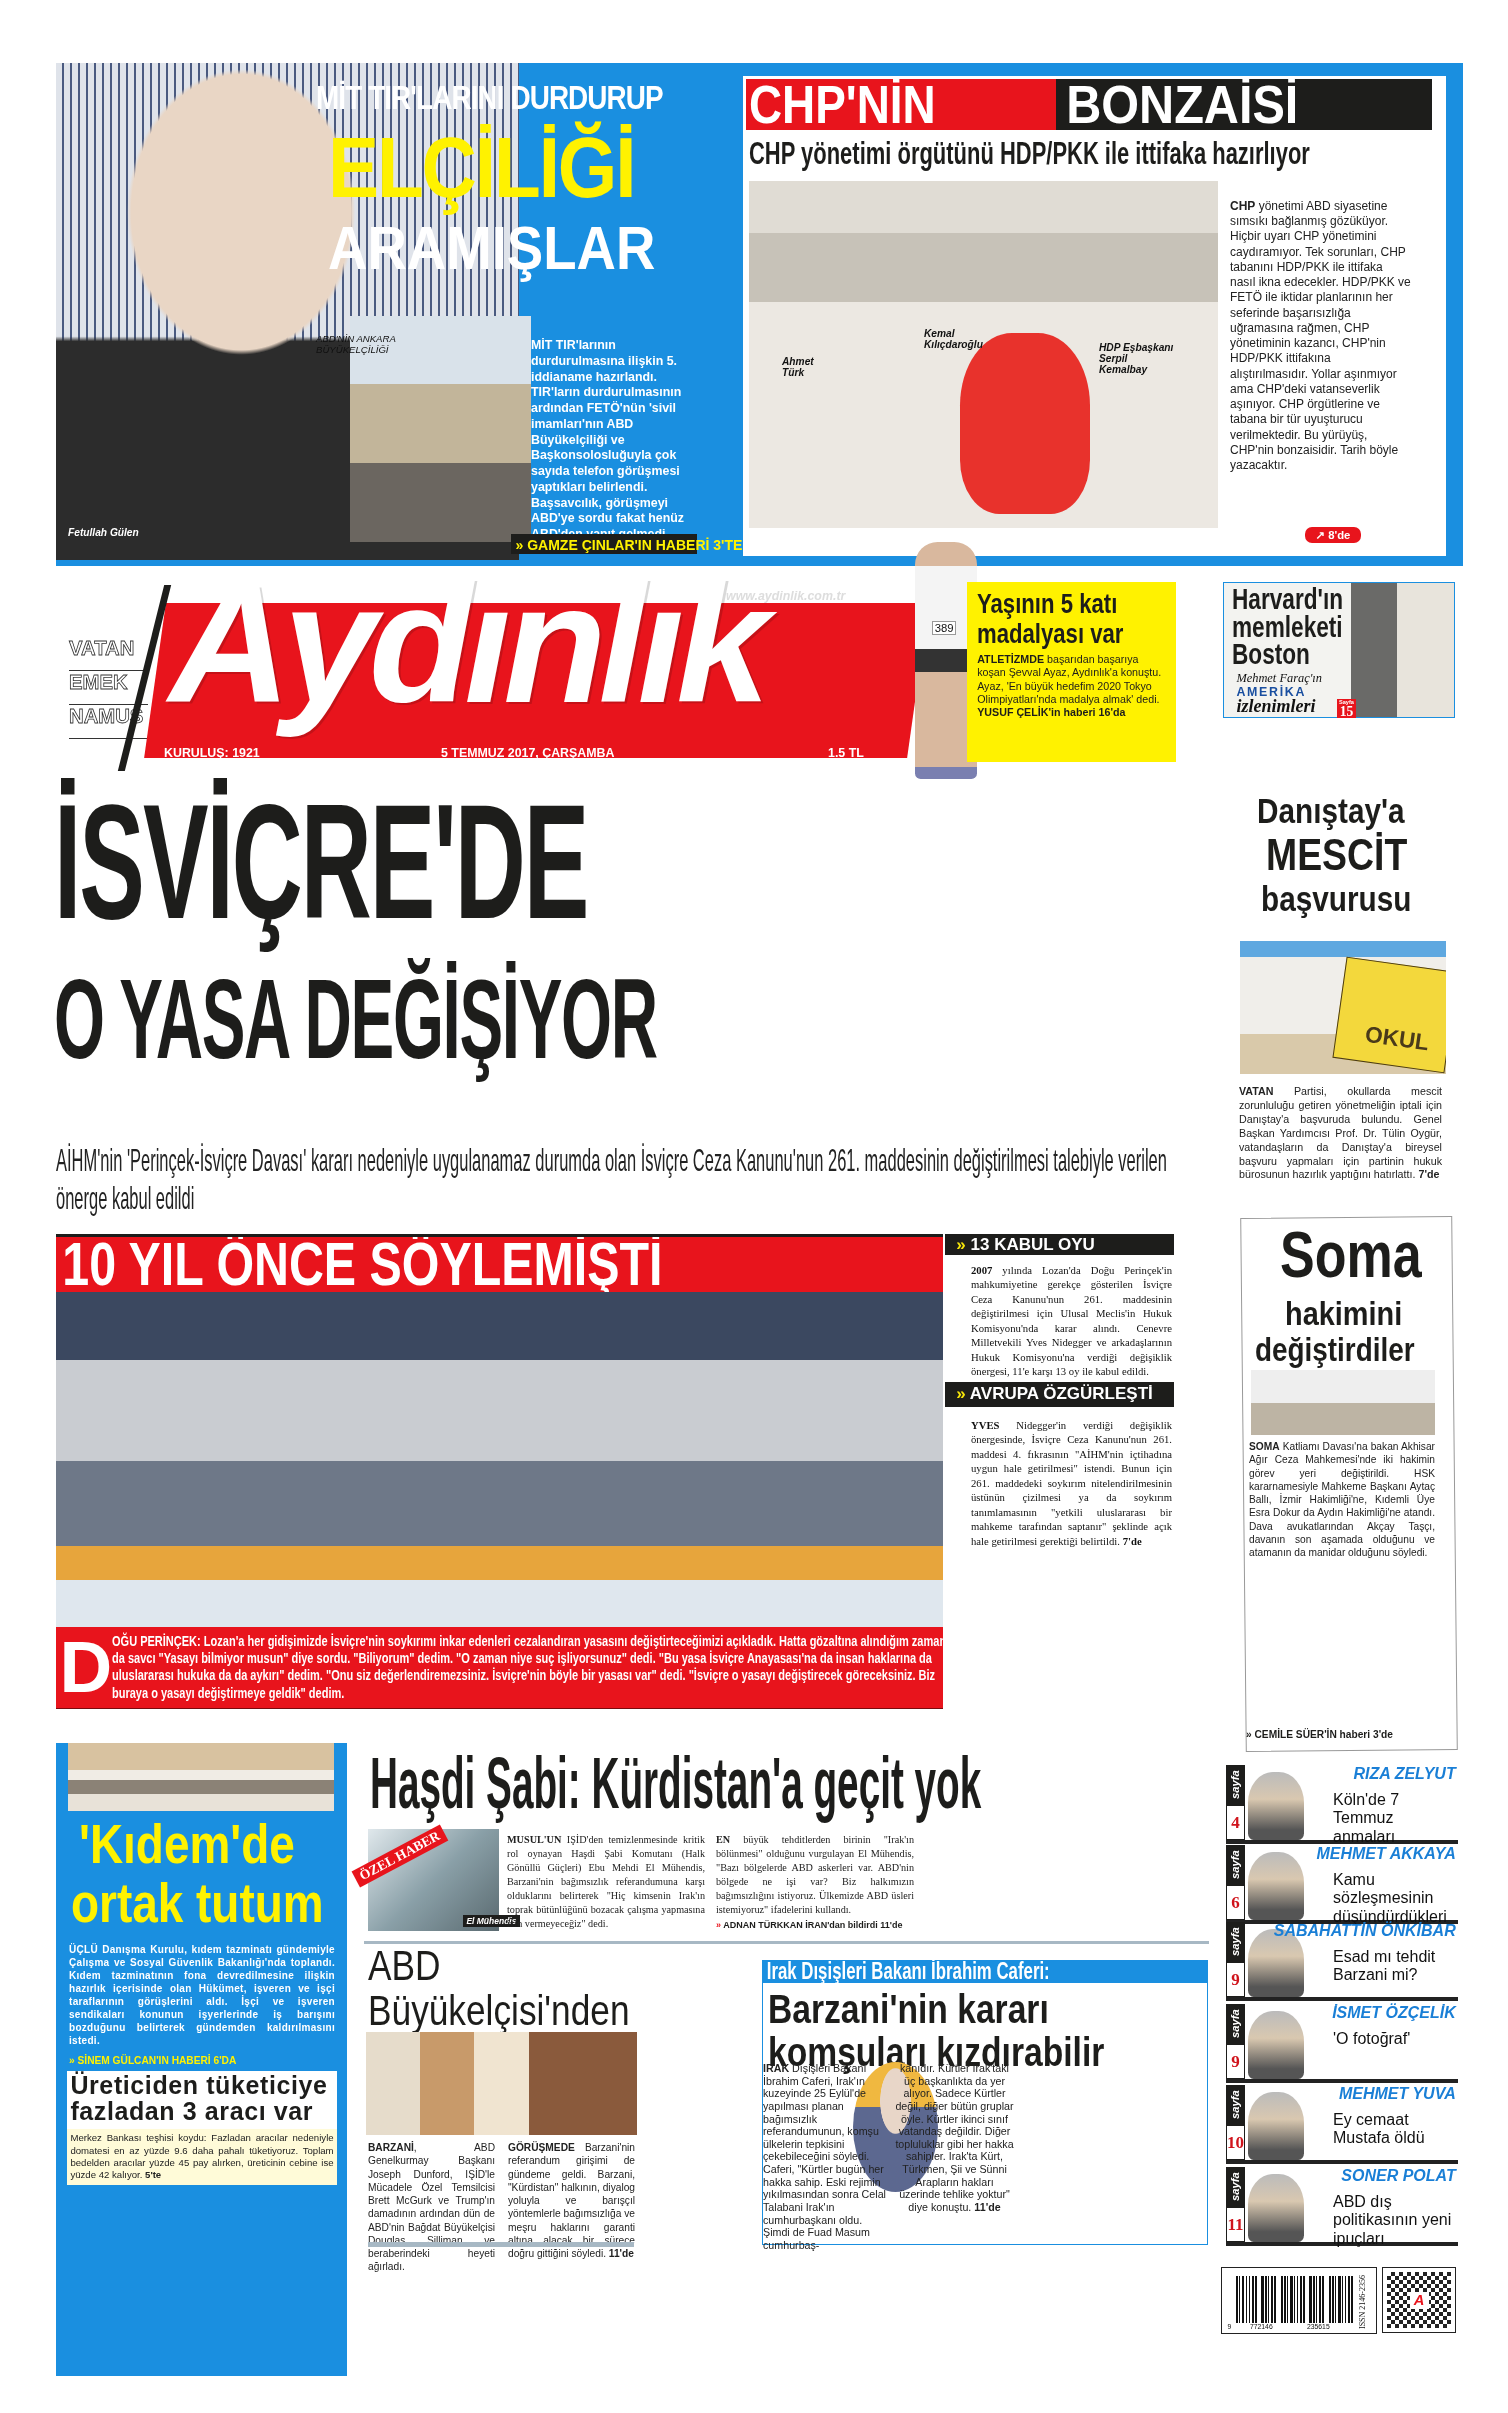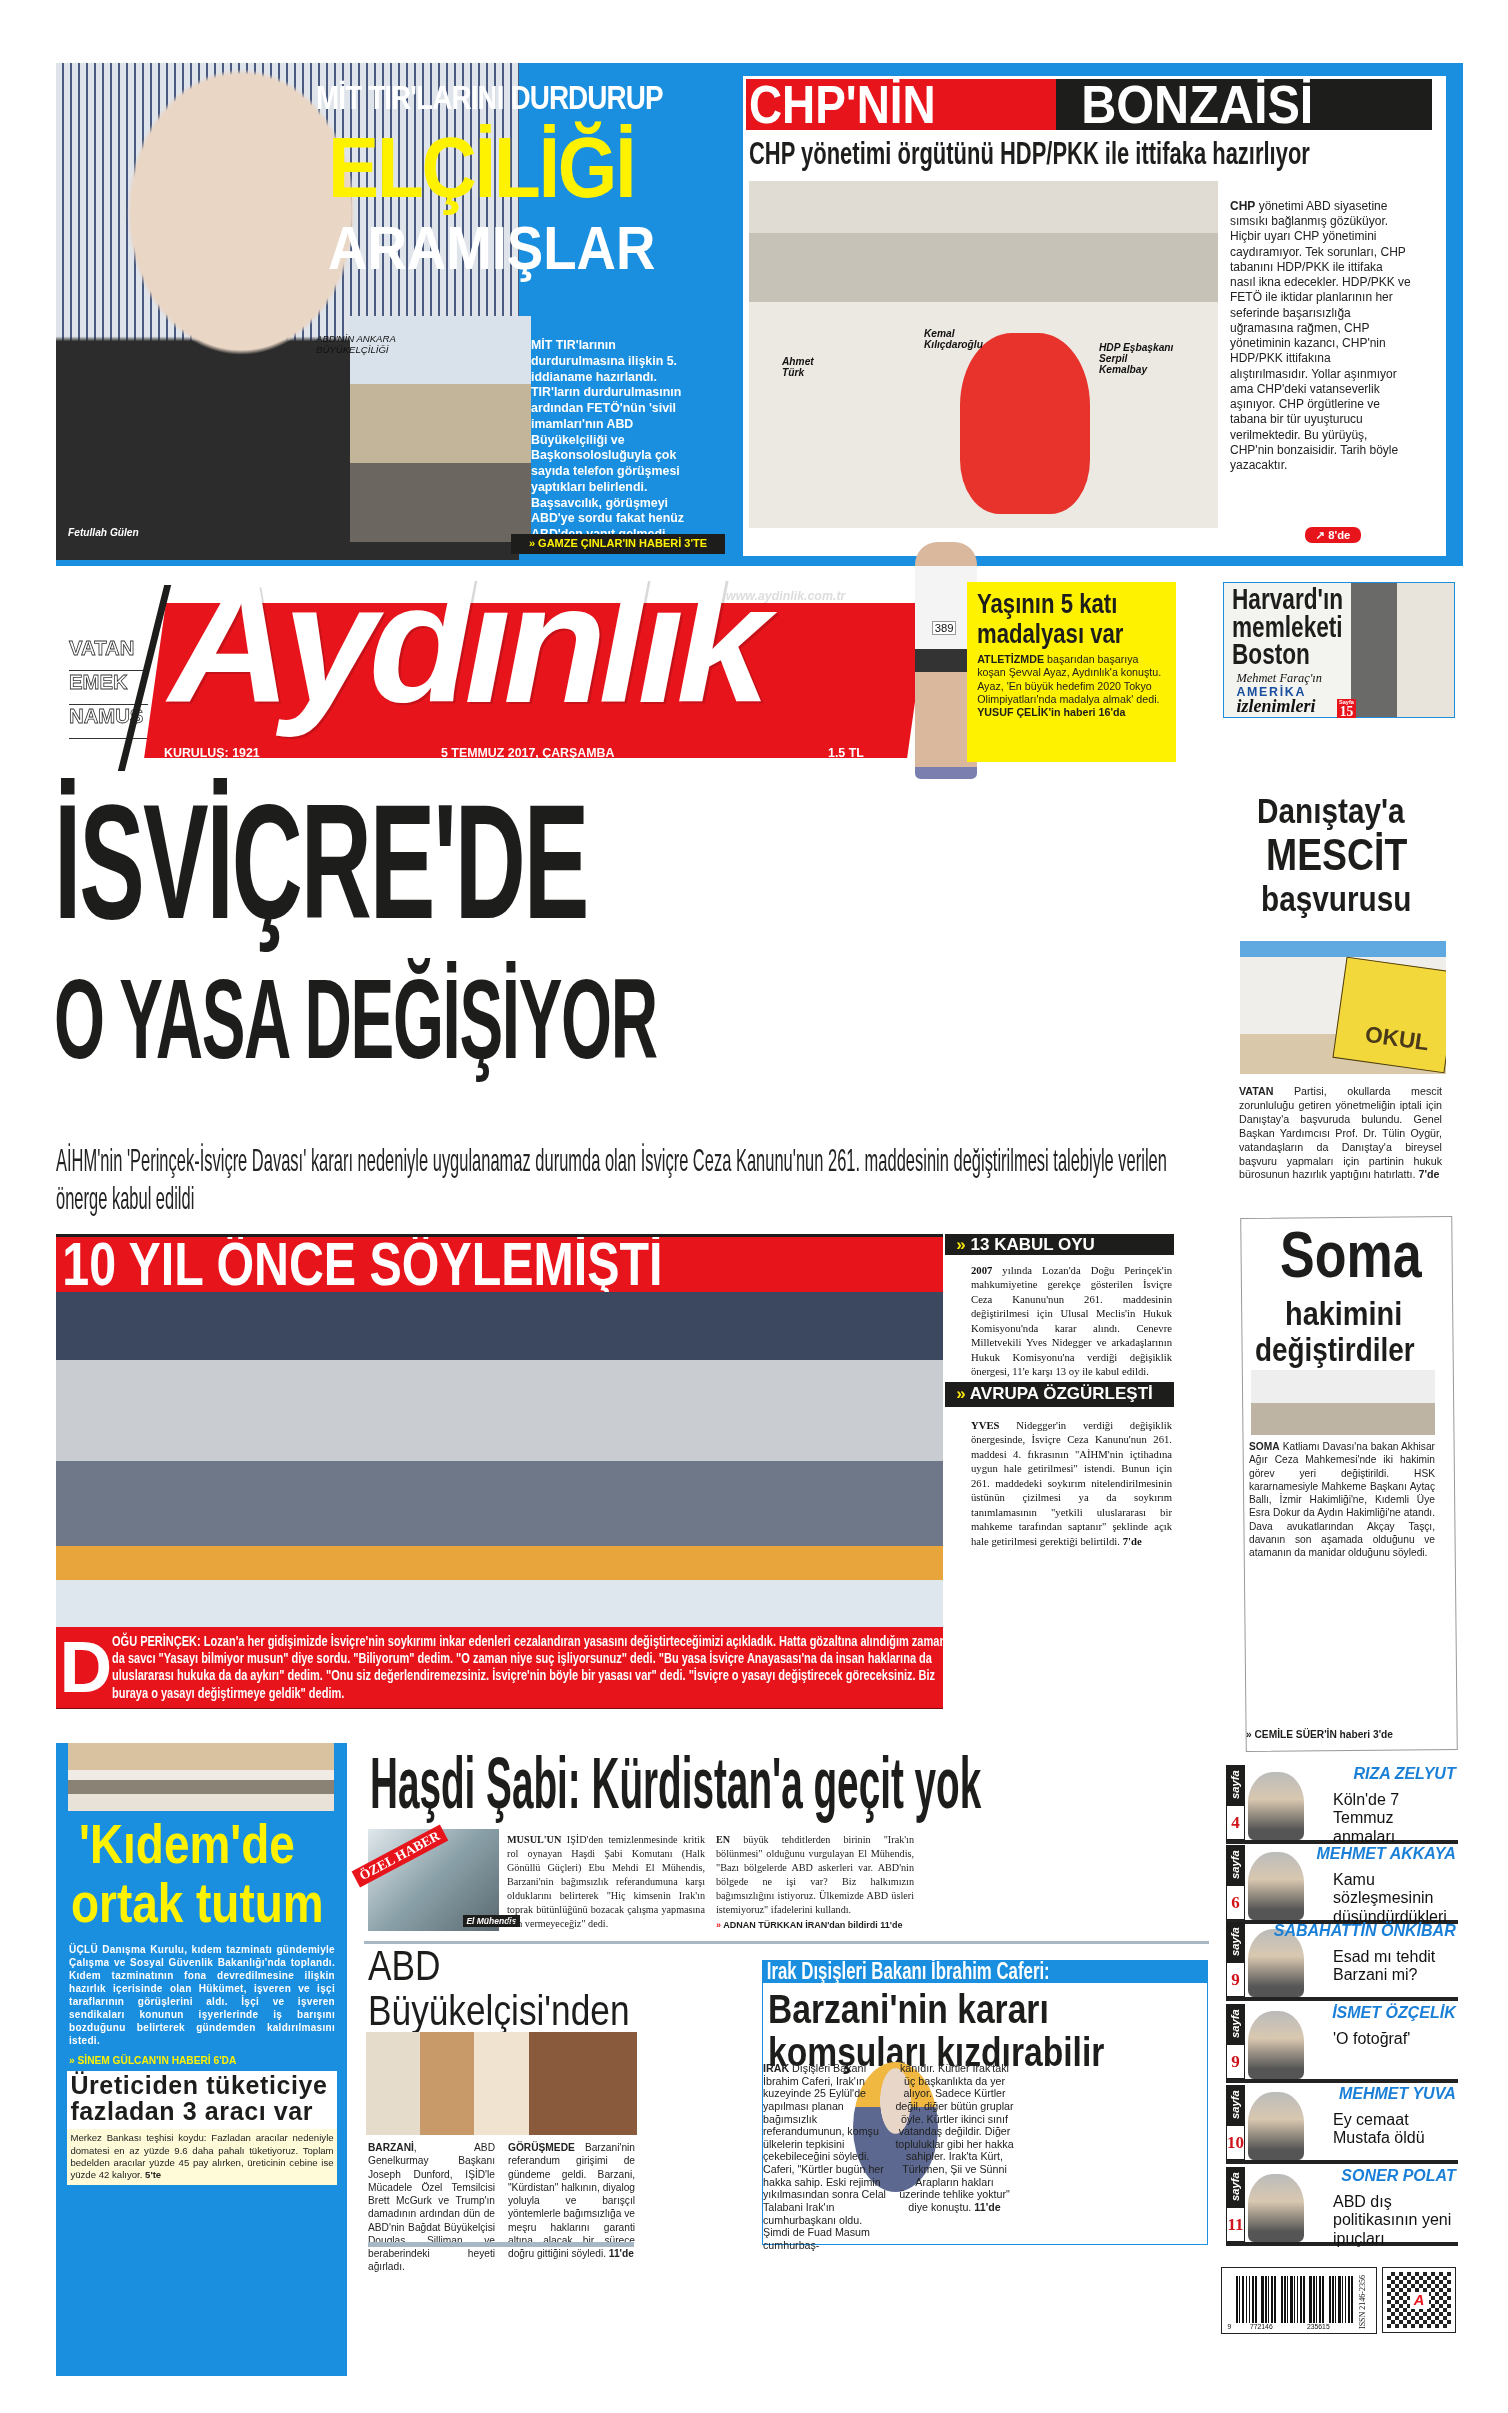--- a/index.html
+++ b/index.html
@@ -27,29 +27,29 @@
 
 <div class="abs photo" style="left:56px;top:63px;width:463px;height:497px;border-radius:0 0 0 0;background:radial-gradient(ellipse at 40% 30%,#e9d6c5 0 28%,transparent 29%),linear-gradient(180deg,transparent 55%,#2c2c2c 56%),repeating-linear-gradient(90deg,#dfe3ea 0 5.6px,#4a5a80 5.6px 8px);"></div>
 <div class="abs" style="left:350px;top:316px;width:181px;height:226px;background:linear-gradient(#d9e2ea 0 30%,#c2b59a 30% 65%,#6b6660 65%);"></div>
 <div class="abs" style="left:316px;top:333px;width:113px;font-size:9.6px;font-weight:normal;font-style:italic;color:#111;">ABD'NİN ANKARA BÜYÜKELÇİLİĞİ</div>
 <div class="abs" style="left:68px;top:527px;font-size:10.2px;font-weight:bold;font-style:italic;color:#fff;">Fetullah Gülen</div>
 
 <div class="abs" style="left:316px;top:78px;font-size:34px;font-weight:bold;color:#fff;letter-spacing:-1.1px;white-space:nowrap;transform:scaleX(.82);transform-origin:left top;">MİT TIR'LARINI DURDURUP</div>
 <div class="abs" style="left:328px;top:119px;font-size:85px;font-weight:900;color:#fff200;letter-spacing:-2.3px;white-space:nowrap;transform:scaleX(.9);transform-origin:left top;">ELÇİLİĞİ</div>
 <div class="abs" style="left:328px;top:212px;font-size:62px;font-weight:bold;color:#fff;white-space:nowrap;transform:scaleX(.88);transform-origin:left top;">ARAMIŞLAR</div>
 <p class="abs" style="left:531px;top:338px;width:164px;font-size:12.4px;font-weight:bold;color:#fff;line-height:1.27;">MİT TIR'larının durdurulmasına ilişkin 5. iddianame hazırlandı. TIR'ların durdurulmasının ardından FETÖ'nün 'sivil imamları'nın ABD Büyükelçiliği ve Başkonsolosluğuyla çok sayıda telefon görüşmesi yaptıkları belirlendi. Başsavcılık, görüşmeyi ABD'ye sordu fakat henüz ABD'den yanıt gelmedi.</p>
-<div class="abs dark" style="left:511px;top:534px;width:214px;height:20.3px;font-size:11px;font-weight:bold;color:#fff200;padding:3.4px 4.5px;white-space:nowrap;text-align:center;">
+<div class="abs dark" style="left:511px;top:534px;width:186px;height:20.3px;font-size:14px;font-weight:bold;color:#fff200;padding:3.4px 4.5px;white-space:nowrap;text-align:center;">
   <span>»</span> <span>GAMZE ÇINLAR'IN HABERİ 3'TE</span>
 </div>
 
 <div class="abs" style="left:743px;top:76px;width:703px;height:480px;background:#fff;"></div>
 <div class="abs red" style="left:746px;top:79px;width:311px;height:51px;overflow:hidden;">
   <div style="font-size:54px;font-weight:900;color:#fff;line-height:51px;white-space:nowrap;transform:scaleX(.85);transform-origin:left top;padding-left:3.4px;">CHP'NİN</div>
 </div>
-<div class="abs dark" style="left:1056px;top:79px;width:376px;height:51px;overflow:hidden;padding-left:15px;">
+<div class="abs dark" style="left:1056px;top:79px;width:376px;height:51px;overflow:hidden;">
   <div style="font-size:54px;font-weight:900;color:#fff;line-height:51px;white-space:nowrap;transform:scaleX(.9);transform-origin:left top;padding-left:11.3px;">BONZAİSİ</div>
 </div>
 <div class="abs" style="left:749px;top:136px;font-size:30.5px;font-weight:bold;white-space:nowrap;transform:scaleX(.72);transform-origin:left top;color:#1d1d1b;">CHP yönetimi örgütünü HDP/PKK ile ittifaka hazırlıyor</div>
 <div class="abs" style="left:749px;top:181px;width:469px;height:347px;background:linear-gradient(180deg,#e0dcd4 0 15%,#c7c2b8 15% 35%,#ece8e2 35%),radial-gradient(circle,#e33 0,#e33 20%,transparent 21%);"></div>
 <div class="abs" style="left:960px;top:333px;width:130px;height:181px;border-radius:40% 40% 30% 30%;background:#e8322c;"></div>
 <div class="abs" style="left:782px;top:356px;width:45px;font-size:10.2px;font-weight:bold;font-style:italic;">Ahmet Türk</div>
 <div class="abs" style="left:924px;top:328px;width:68px;font-size:10.2px;font-weight:bold;font-style:italic;">Kemal Kılıçdaroğlu</div>
 <div class="abs" style="left:1099px;top:342px;width:79px;font-size:10.2px;font-weight:bold;font-style:italic;">HDP Eşbaşkanı Serpil Kemalbay</div>
 <p class="abs" style="left:1230px;top:199px;width:181px;font-size:12px;line-height:1.27;color:#222;">
   <b>CHP</b> <span>yönetimi ABD siyasetine sımsıkı bağlanmış gözüküyor. Hiçbir uyarı CHP yönetimini caydıramıyor. Tek sorunları, CHP tabanını HDP/PKK ile ittifaka nasıl ikna edecekler. HDP/PKK ve FETÖ ile iktidar planlarının her seferinde başarısızlığa uğramasına rağmen, CHP yönetiminin kazancı, CHP'nin HDP/PKK ittifakına alıştırılmasıdır. Yollar aşınmıyor ama CHP'deki vatanseverlik aşınıyor. CHP örgütlerine ve tabana bir tür uyuşturucu verilmektedir. Bu yürüyüş, CHP'nin bonzaisidir. Tarih böyle yazacaktır.</span>

